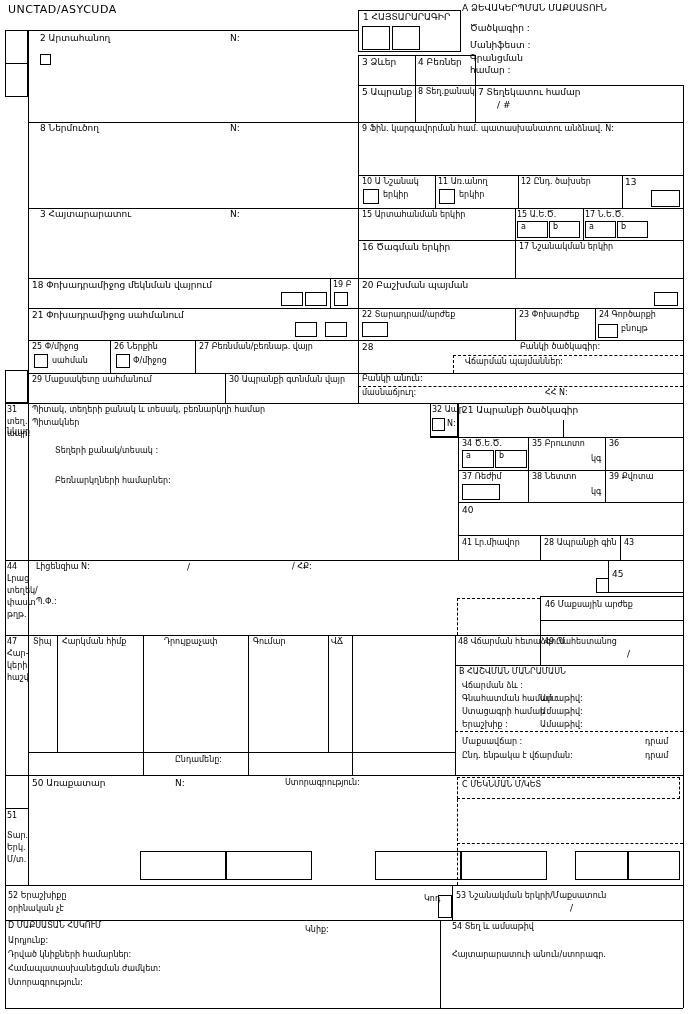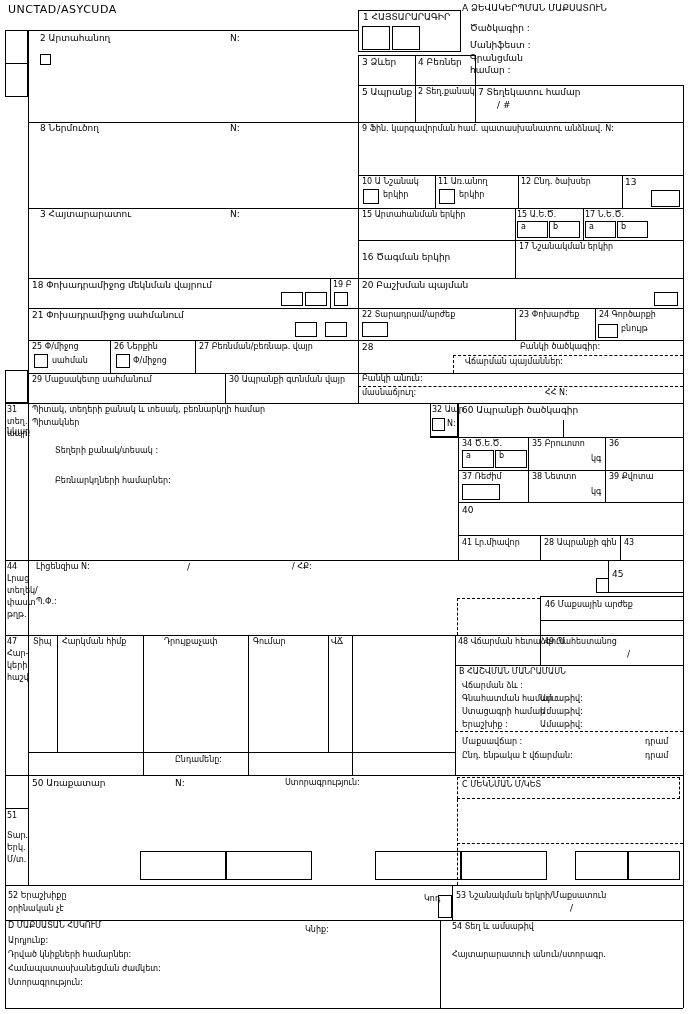--- a/index.html
+++ b/index.html
@@ -140,21 +140,21 @@
   <span class="t" style="left:470px;top:23px">Ծածկագիր :</span>
   <span class="t" style="left:470px;top:40px">Մանիֆեստ :</span>
   <span class="t" style="left:470px;top:53px">Գրանցման</span>
   <span class="t" style="left:470px;top:65px">համար :</span>
 
   <span class="t" style="left:40px;top:33px">2 Արտահանող</span>
   <span class="t" style="left:230px;top:33px">N:</span>
   <span class="t" style="left:362px;top:57px">3 Ձևեր</span>
   <span class="t" style="left:418px;top:57px">4 Բեռներ</span>
   <span class="t" style="left:362px;top:87px">5 Ապրանք</span>
-  <span class="t t8" style="left:418px;top:87px">2 Տեղ.քանակ</span>
+  <span class="t t8" style="left:418px;top:87px">8 Տեղ.քանակ</span>
   <span class="t" style="left:478px;top:87px">7 Տեղեկատու համար</span>
   <span class="t" style="left:497px;top:100px">/ #</span>
   <span class="t" style="left:40px;top:123px">8 Ներմուծող</span>
   <span class="t" style="left:230px;top:123px">N:</span>
   <span class="t t8" style="left:362px;top:124px">9 Ֆին. կարգավորման համ. պատասխանատու անձնավ. N:</span>
 
   <span class="t t8" style="left:362px;top:177px">10 Ա Նշանակ</span>
   <span class="t t8" style="left:383px;top:190px">երկիր</span>
   <span class="t t8" style="left:438px;top:177px">11 Առ.անող</span>
   <span class="t t8" style="left:459px;top:190px">երկիր</span>
@@ -163,21 +163,21 @@
 
   <span class="t" style="left:40px;top:209px">3 Հայտարարատու</span>
   <span class="t" style="left:230px;top:209px">N:</span>
   <span class="t t8" style="left:362px;top:210px">15 Արտահանման երկիր</span>
   <span class="t t8" style="left:517px;top:210px">15 Ա.Ե.Ծ.</span>
   <span class="t t8" style="left:521px;top:222px">a</span>
   <span class="t t8" style="left:553px;top:222px">b</span>
   <span class="t t8" style="left:585px;top:210px">17 Ն.Ե.Ծ.</span>
   <span class="t t8" style="left:589px;top:222px">a</span>
   <span class="t t8" style="left:621px;top:222px">b</span>
-  <span class="t" style="left:362px;top:252px">16 Ծագման երկիր</span>
+  <span class="t" style="left:362px;top:242px">16 Ծագման երկիր</span>
   <span class="t t8" style="left:519px;top:242px">17 Նշանակման երկիր</span>
 
   <span class="t" style="left:32px;top:280px">18 Փոխադրամիջոց մեկնման վայրում</span>
   <span class="t t8" style="left:333px;top:280px">19 Բ</span>
   <span class="t" style="left:362px;top:280px">20 Բաշխման պայման</span>
   <span class="t" style="left:32px;top:310px">21 Փոխադրամիջոց սահմանում</span>
   <span class="t t8" style="left:362px;top:310px">22 Տարադրամ/արժեք</span>
   <span class="t t8" style="left:519px;top:310px">23 Փոխարժեք</span>
   <span class="t t8" style="left:599px;top:310px">24 Գործարքի</span>
   <span class="t t8" style="left:621px;top:324px">բնույթ</span>
@@ -201,21 +201,21 @@
   <span class="t t8" style="left:7px;top:417px">տեղ.</span>
   <span class="t t8" style="left:7px;top:429px">ապր.</span>
   <span class="t t8" style="left:7px;top:427px">նկար</span>
   <span class="t t8" style="left:32px;top:405px">Պիտակ, տեղերի քանակ և տեսակ, բեռնարկղի համար</span>
   <span class="t t8" style="left:32px;top:418px">Պիտակներ</span>
   <span class="t t8" style="left:55px;top:446px">Տեղերի քանակ/տեսակ :</span>
   <span class="t t8" style="left:55px;top:476px">Բեռնարկղների համարներ:</span>
 
   <span class="t t8" style="left:432px;top:405px">32 Ապր</span>
   <span class="t t8" style="left:447px;top:419px">N:</span>
-  <span class="t" style="left:462px;top:405px">60 Ապրանքի ծածկագիր</span>
+  <span class="t" style="left:462px;top:405px">21 Ապրանքի ծածկագիր</span>
   <span class="t t8" style="left:462px;top:439px">34 Ծ.Ե.Ծ.</span>
   <span class="t t8" style="left:466px;top:451px">a</span>
   <span class="t t8" style="left:499px;top:451px">b</span>
   <span class="t t8" style="left:532px;top:439px">35 Բրուտտո</span>
   <span class="t t8" style="left:591px;top:454px">կգ</span>
   <span class="t t8" style="left:609px;top:439px">36</span>
   <span class="t t8" style="left:462px;top:472px">37 Ռեժիմ</span>
   <span class="t t8" style="left:532px;top:472px">38 Նետտո</span>
   <span class="t t8" style="left:591px;top:487px">կգ</span>
   <span class="t t8" style="left:609px;top:472px">39 Քվոտա</span>

